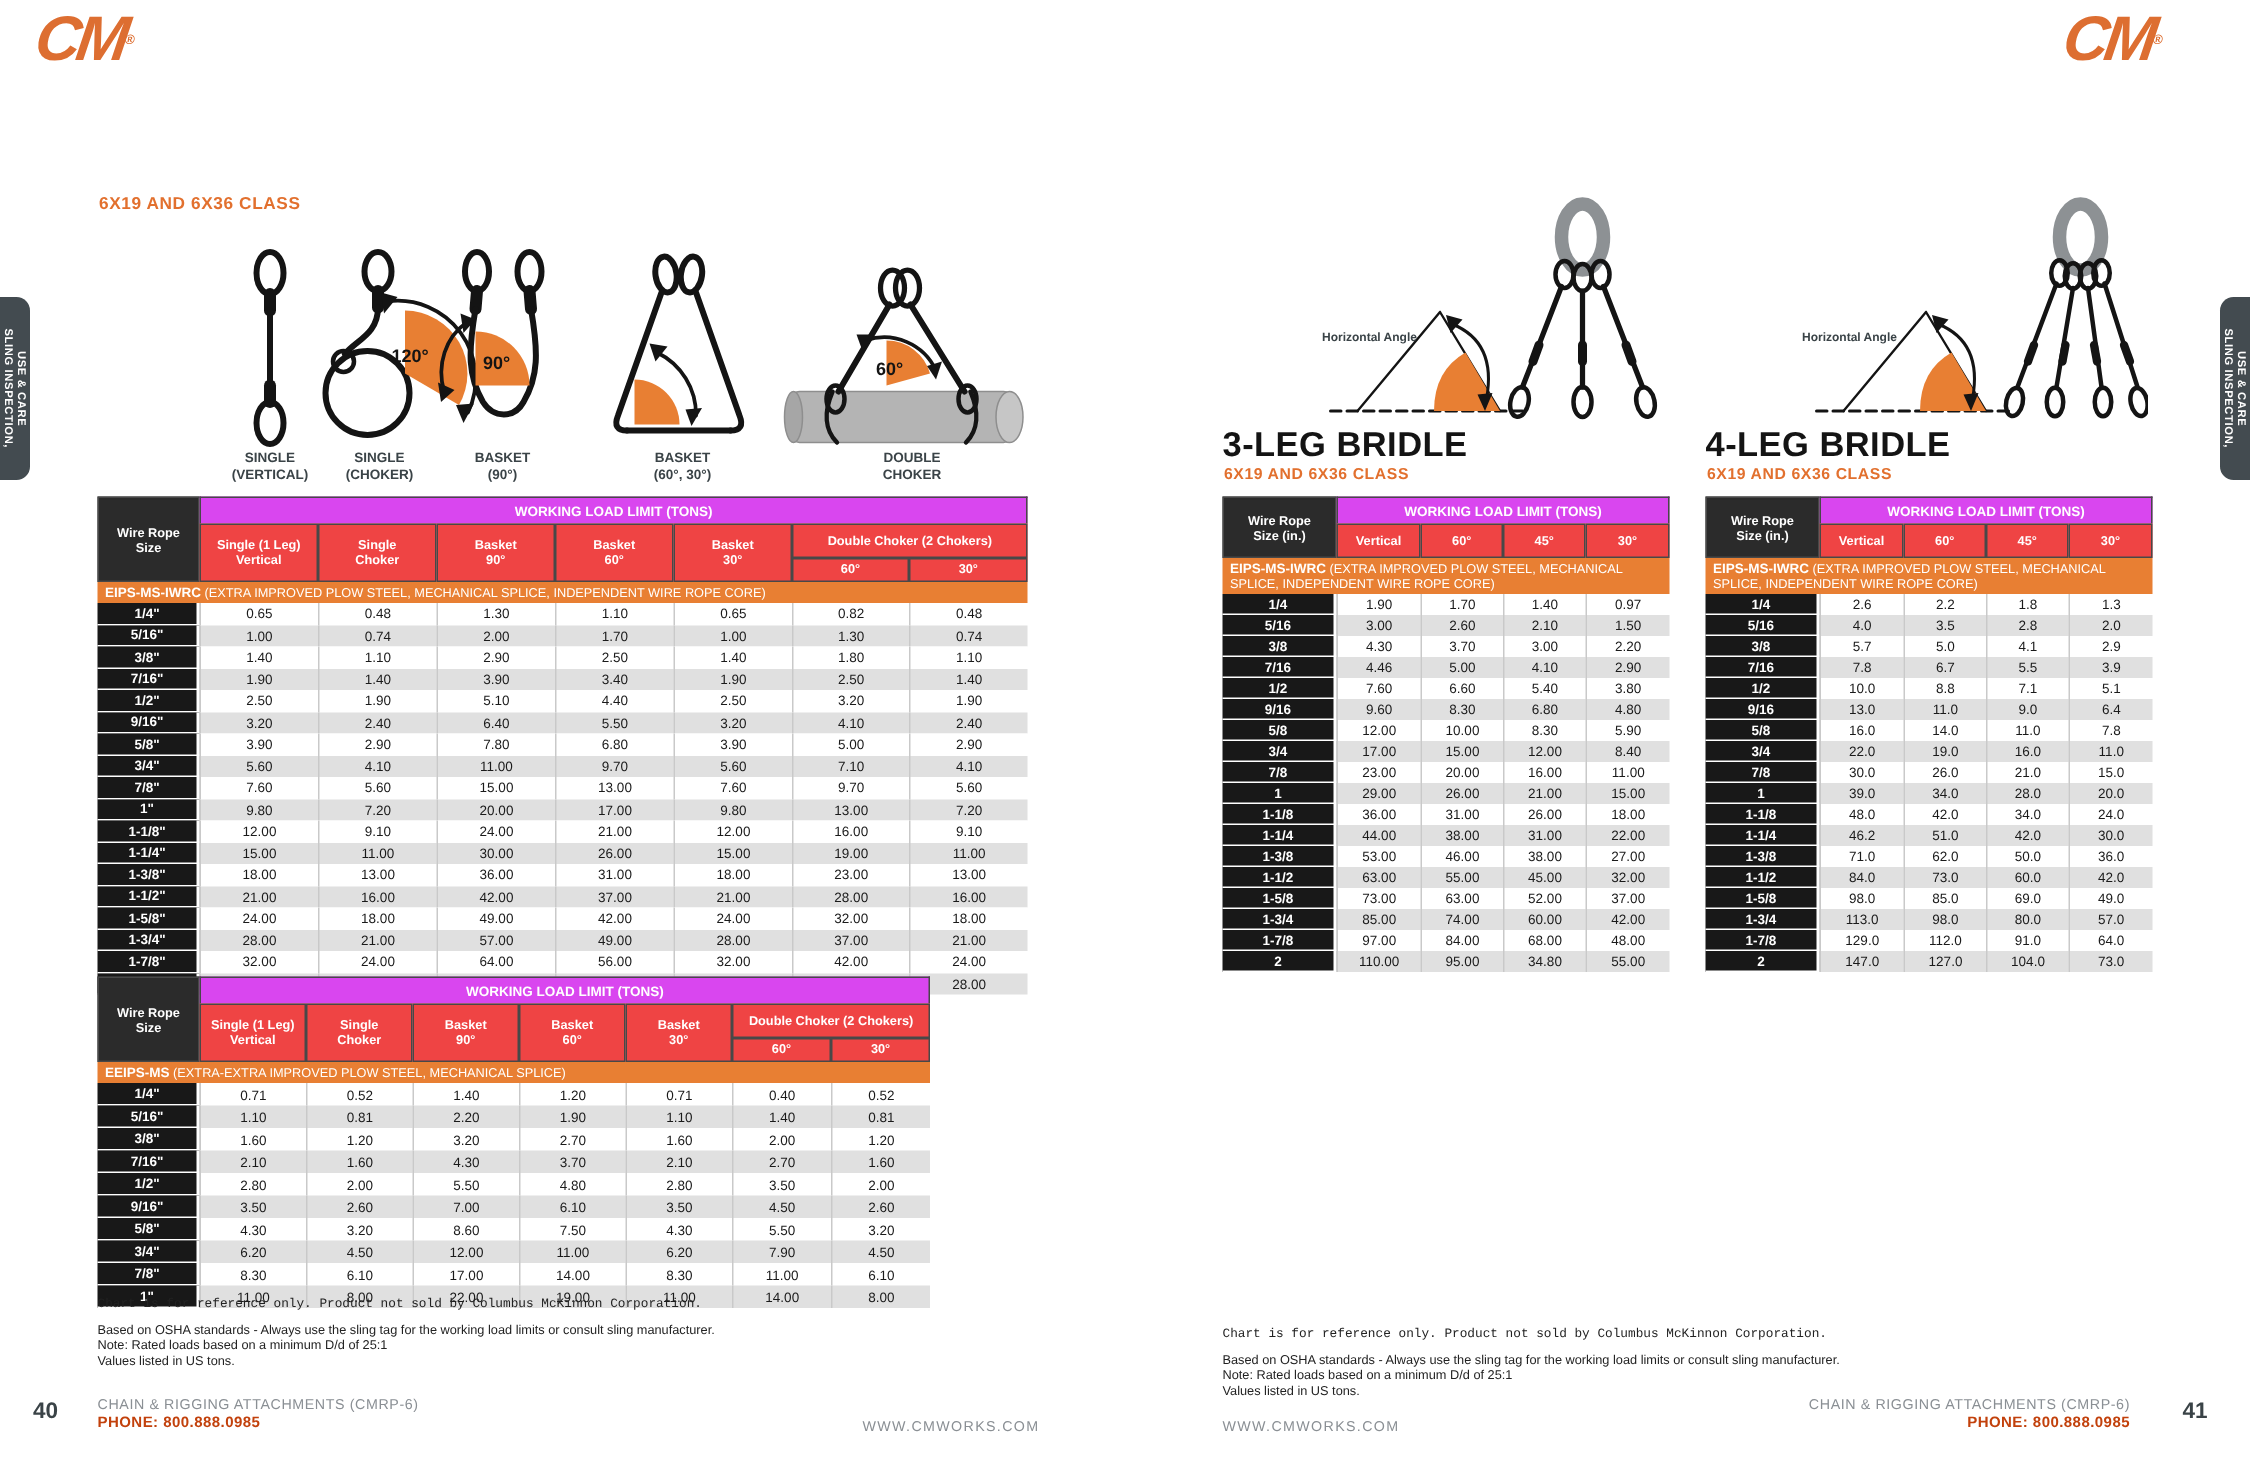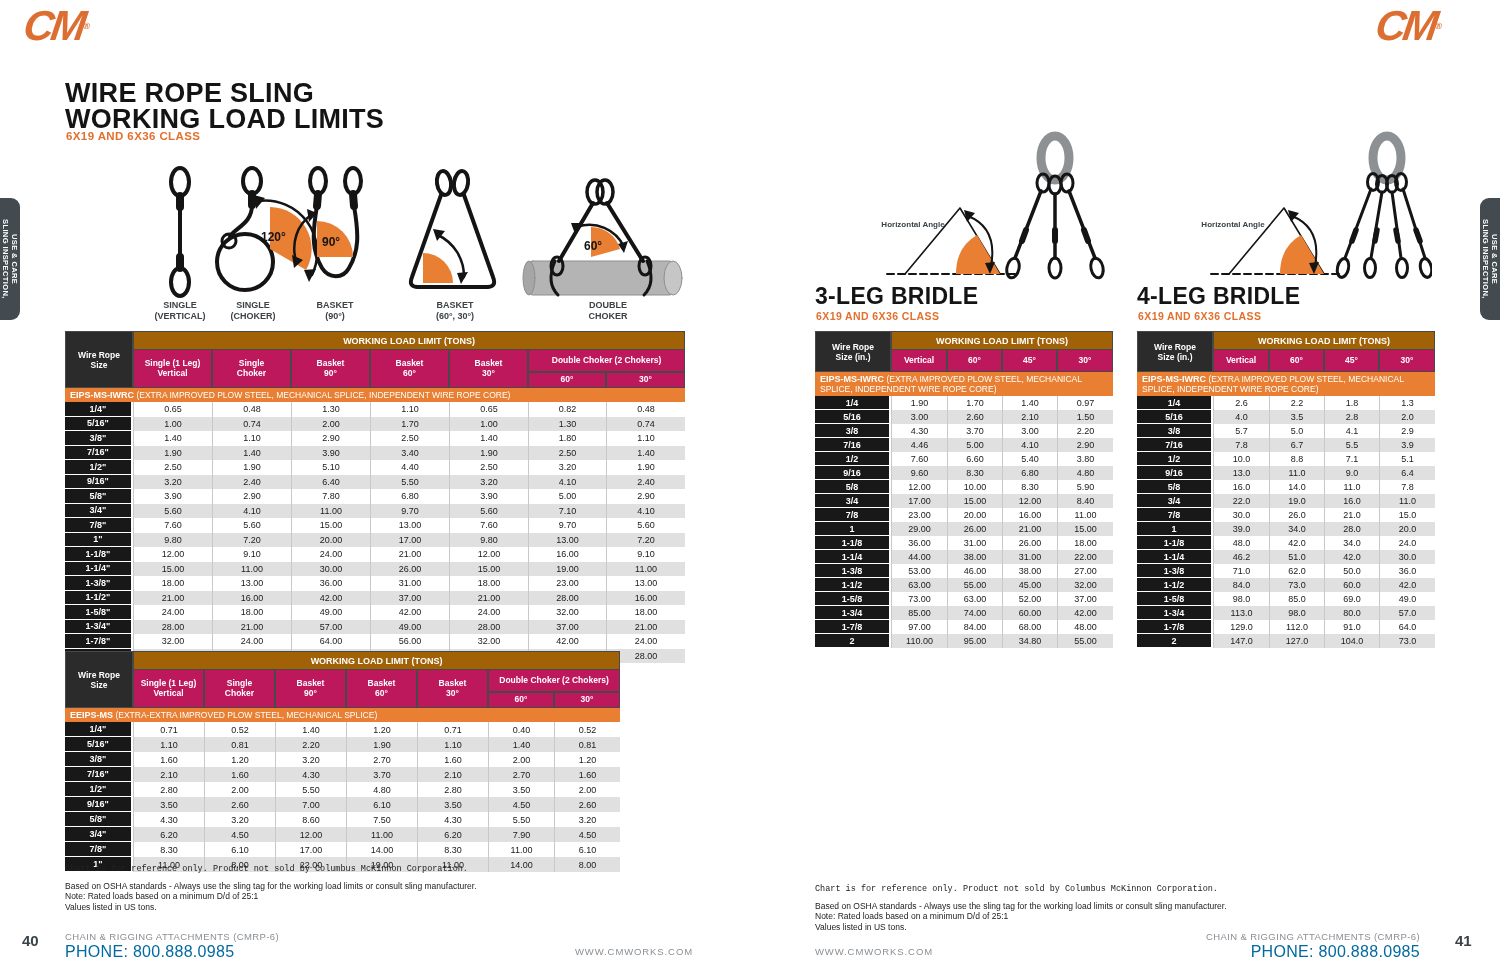--- a/index.html
+++ b/index.html
@@ -36,67 +36,65 @@
   .diag-label{position:absolute;top:300px;width:90px;text-align:center;font-size:9px;
               font-weight:800;color:#3a4347;line-height:10.5px;}
   .hangle{position:absolute;width:64px;text-align:center;font-size:8px;font-weight:bold;
           color:#3a4347;line-height:9.5px;}
   .angle-label{font-size:12px;font-weight:800;fill:#141414;}
 
   
   .tbl{position:absolute;}
   table.wll{border-collapse:separate;border-spacing:0;table-layout:fixed;width:100%;}
   table.wll th,table.wll td{overflow:hidden;}
-  th.top-h{background:#a16207;color:#fff;font-size:9px;font-weight:bold;height:15px;
+  th.top-h{background:#d946ef;color:#fff;font-size:9px;font-weight:bold;height:15px;
            border:1px solid #484848;border-bottom:none;}
   th.size-h{background:#2b2b2b;color:#fff;font-size:8.5px;font-weight:bold;
             border:1px solid #484848;line-height:10px;}
-  th.col-h{background:#be185d;color:#fff;font-size:8.5px;font-weight:bold;height:19px;
+  th.col-h{background:#ef4444;color:#fff;font-size:8.5px;font-weight:bold;height:19px;
            border:1px solid #484848;line-height:9.5px;}
   th.sub-h{height:12px;}
   tr.band td{background:#e87f33;color:#fff;font-size:8.5px;text-align:left;
              padding:2px 5px;line-height:10px;}
   .band-name{font-weight:800;font-size:9px;}
   .band-desc{font-weight:normal;}
   tbody.rows td{font-size:9px;text-align:center;height:13.5px;padding:0;background:#fff;color:#1a1a1a;}
   tbody.rows td.val{border-left:1px solid #c9c9c9;}
   tbody.rows td.size{background:#181818;color:#fff;font-weight:bold;
                      border-bottom:1px solid #fff;border-right:2px solid #fff;}
   tbody.rows tr:nth-of-type(even) td.val{background:#e0e0e0;}
   .bridle-tbl tbody.rows td{height:13px;}
   .tbl2 tbody.rows td{height:14px;}
 
   
   .notes{position:absolute;font-size:8.5px;color:#222;line-height:10.5px;}
   .notes .np{margin-bottom:6px;font-family:Liberation Mono, monospace;}
   .pagenum{position:absolute;font-size:15px;font-weight:800;color:#3a4347;}
   .catalog{position:absolute;font-size:9.5px;color:#8a8f94;letter-spacing:.4px;}
-  .phone{position:absolute;font-size:16px;font-weight:400;color:#0369a1;letter-spacing:.3px;}
+  .phone{position:absolute;font-size:10px;font-weight:700;color:#c2410c;letter-spacing:.3px;}
   .website{position:absolute;font-size:9.5px;color:#8a8f94;letter-spacing:.9px;}
   .right-align{text-align:right;}
 </style>
 </head>
 <body>
 
 <div class="canvas">
 
   <div class="logo logo-left"><span>CM</span><span class="logo-reg">®</span></div>
   <div class="logo logo-right"><span>CM</span><span class="logo-reg">®</span></div>
 
   <div class="side-tab tab-left">
     <div class="vtext">SLING INSPECTION,
 USE &amp; CARE</div>
   </div>
   <div class="side-tab tab-right">
     <div class="vtext">SLING INSPECTION,
 USE &amp; CARE</div>
   </div>
 
-  <h1 class="main-title ml">WIRE ROPE SLING
-WORKING LOAD LIMITS</h1>
   <div class="main-subtitle">6X19 AND 6X36 CLASS</div>
 
   <svg class="sling-diagrams" width="560" height="160" viewBox="0 0 560 160">
     <g fill="none" stroke="#141414" stroke-linecap="round">
 
       <ellipse cx="55" cy="17" rx="9" ry="14" stroke-width="4"></ellipse>
       <line x1="55" y1="31" x2="55" y2="42" stroke-width="8"></line>
       <line x1="55" y1="42" x2="55" y2="92" stroke-width="4"></line>
       <line x1="55" y1="92" x2="55" y2="103" stroke-width="8"></line>
       <ellipse cx="55" cy="117" rx="9" ry="14" stroke-width="4"></ellipse>

